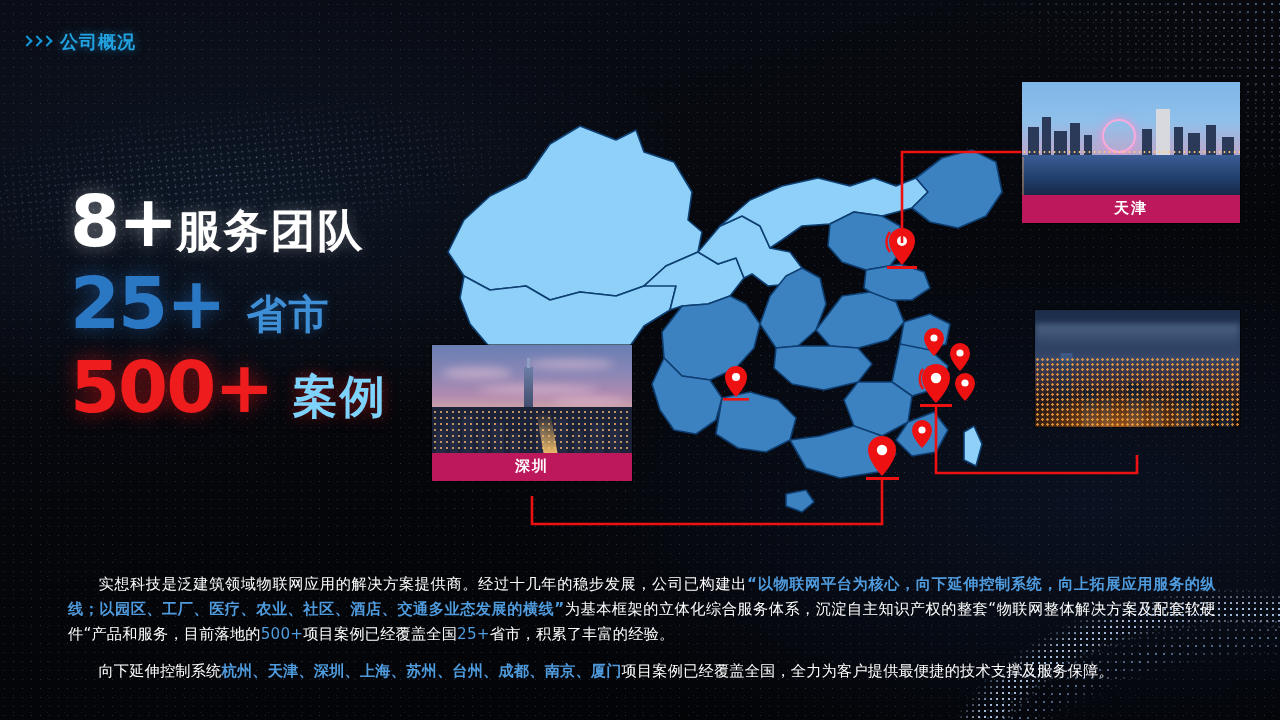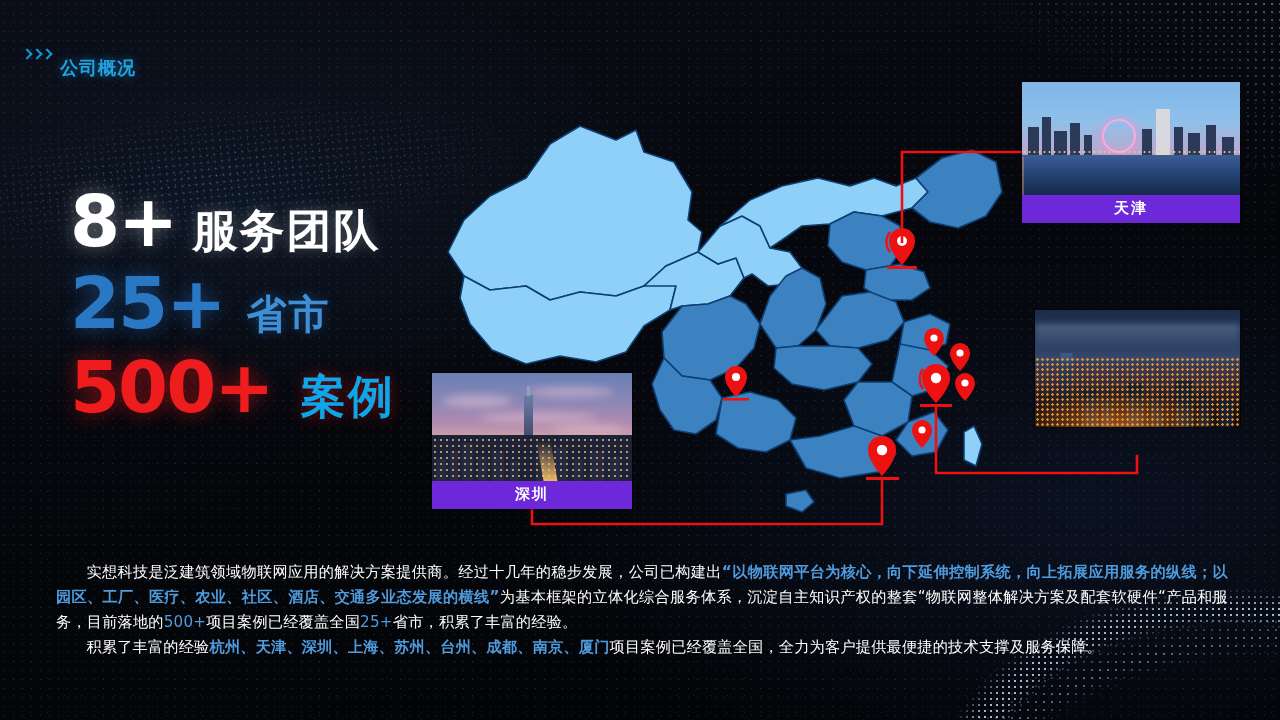--- a/index.html
+++ b/index.html
@@ -46,56 +46,56 @@
     mask-image:linear-gradient(215deg,#000 0%,transparent 62%);}
 
   
   .header{position:absolute;left:0;top:0;width:1280px;height:62px;z-index:40;}
   .crumb{position:absolute;left:22px;top:30px;display:flex;align-items:center;gap:10px;}
   .chevs{display:flex;gap:2px;}
   .chev{width:8px;height:13px;position:relative;}
   .chev:before{content:"";position:absolute;left:1px;top:1px;width:6px;height:6px;
     border-top:2.4px solid #1296d6;border-right:2.4px solid #1296d6;transform:rotate(45deg);}
   .crumb-label{color:#22a3e0;font-size:18px;font-weight:bold;letter-spacing:1px;
-    text-shadow:0 0 10px rgba(30,150,220,.55);margin-top:26px;}
+    text-shadow:0 0 10px rgba(30,150,220,.55);}
   .logo{position:absolute;right:22px;top:10px;color:#fff;font-size:31px;font-weight:bold;
     letter-spacing:-.6px;font-family:"DejaVu Sans",sans-serif;}
 
   
   .stats{position:absolute;left:70px;top:185px;z-index:35;}
   .stat{display:flex;align-items:baseline;margin-bottom:4px;}
   .stat-num{font-family:"DejaVu Sans",sans-serif;font-weight:bold;font-size:72px;line-height:1;
     letter-spacing:-2px;}
-  .stat-lbl{font-size:45px;font-weight:bold;margin-left:16px;line-height:1;letter-spacing:2px;}
+  .stat-lbl{font-size:45px;font-weight:bold;line-height:1;letter-spacing:2px;}
   .s1 .stat-num{color:#ffffff;text-shadow:0 0 18px rgba(255,255,255,.35);}
   .s1 .stat-lbl{color:#ffffff;text-shadow:0 0 14px rgba(255,255,255,.3);}
   .s2{margin-top:10px;}
   .s2 .stat-num{color:#2a77c4;text-shadow:0 0 18px rgba(35,110,195,.5);}
   .s2 .stat-lbl{color:#3f8fd6;font-size:40px;margin-left:22px;text-shadow:0 0 12px rgba(40,120,200,.45);}
   .s3{margin-top:12px;}
   .s3 .stat-num{color:#ee1c1c;text-shadow:0 0 20px rgba(230,20,20,.55);}
-  .s3 .stat-lbl{color:#0ea5e9;margin-left:28px;text-shadow:0 0 14px rgba(230,20,20,.5);text-align:center;}
+  .s3 .stat-lbl{color:#7dd3fc;margin-left:20px;text-shadow:0 0 14px rgba(230,20,20,.5);text-align:center;}
 
   
   .map{position:absolute;left:430px;top:100px;width:620px;height:440px;z-index:10;}
   .map svg{display:block;width:620px;height:440px;overflow:visible;}
 
   
   .conn{position:absolute;z-index:22;stroke:#ee1111;stroke-width:2.6;fill:none;}
 
   
   .card{position:absolute;z-index:30;box-shadow:0 0 0 1px rgba(0,0,0,.5);}
   .card .photo{position:relative;overflow:hidden;}
-  .card .cap{background:#6d28d9;color:#fff;font-size:15px;font-weight:bold;text-align:center;
+  .card .cap{background:#be185d;color:#fff;font-size:15px;font-weight:bold;text-align:center;
     padding:4px 0 5px;letter-spacing:2px;}
   #card-tianjin{left:1022px;top:82px;width:218px;}
   #card-tianjin .photo{height:113px;}
   #card-hangzhou{left:1035px;top:310px;width:205px;}
   #card-hangzhou .photo{height:117px;}
-  #card-shenzhen{left:432px;top:373px;width:200px;}
+  #card-shenzhen{left:432px;top:345px;width:200px;}
   #card-shenzhen .photo{height:108px;}
 
   
   .ph{position:absolute;inset:0;}
   .tj-sky{background:linear-gradient(180deg,#7fb6e8 0%,#8fc0ea 35%,#b9a9cf 62%,#6d86bb 78%,#2b4f86 100%);}
   .tj-water{position:absolute;left:0;right:0;bottom:0;height:40px;
     background:linear-gradient(180deg,#3a5d95 0%,#22406e 55%,#16294a 100%);}
   .tj-bldgs{position:absolute;left:0;right:0;bottom:38px;height:52px;}
   .tj-b{position:absolute;bottom:0;background:#2a3a58;}
   .tj-lights{position:absolute;left:0;right:0;bottom:36px;height:10px;
@@ -132,21 +132,21 @@
   .sz-lights{position:absolute;left:0;right:0;bottom:0;height:44px;
     background-image:radial-gradient(circle,rgba(255,190,110,.9) .8px,transparent 1.1px);
     background-size:6px 6px;opacity:.8;}
   .sz-road{position:absolute;left:108px;bottom:0;width:14px;height:40px;
     background:linear-gradient(0deg,rgba(255,200,110,.9),rgba(255,170,60,0));transform:skewX(10deg);}
 
   
   .para{position:absolute;left:56px;top:560px;width:1172px;z-index:35;
     color:#ffffff;font-size:15.2px;line-height:25px;text-align:justify;
     font-family:"DejaVu Sans",sans-serif;letter-spacing:.2px;}
-  .para p{margin:0;text-indent:2em;}
+  .para p{margin:12px;text-indent:2em;}
   .hl{color:#4f9bdd;font-weight:bold;}
   .hl2{color:#4f9bdd;}
 </style>
 </head>
 <body>
 
 <div class="stage">
 
   <div class="bg-base"></div>
   <div class="bg-dots"></div>
@@ -337,16 +337,16 @@
         <i class="sz-b" style="left:178px;width:10px;height:24px;"></i>
       </div>
       <div class="sz-road"></div>
       <div class="sz-lights"></div>
     </div>
     <div class="cap">深圳</div>
   </div>
 
   <div class="para">
     <p><span>实想科技是泛建筑领域物联网应用的解决方案提供商。经过十几年的稳步发展，公司已构建出</span><span class="hl">“以物联网平台为核心，向下延伸控制系统，向上拓展应用服务的纵线；以园区、工厂、医疗、农业、社区、酒店、交通多业态发展的横线”</span><span>为基本框架的立体化综合服务体系，沉淀自主知识产权的整套“物联网整体解决方案及配套软硬件“产品和服务，目前落地的</span><span class="hl2">500+</span><span>项目案例已经覆盖全国</span><span class="hl2">25+</span><span>省市，积累了丰富的经验。</span></p>
-    <p><span>积累了丰富的经验</span><span class="hl">杭州、天津、深圳、上海、苏州、台州、成都、南京、厦门</span><span>项目案例已经覆盖全国，全力为客户提供最便捷的技术支撑及服务保障。</span></p>
+    <p><span>向下延伸控制系统</span><span class="hl">杭州、天津、深圳、上海、苏州、台州、成都、南京、厦门</span><span>项目案例已经覆盖全国，全力为客户提供最便捷的技术支撑及服务保障。</span></p>
   </div>
 
 </div>
 
 </body></html>

